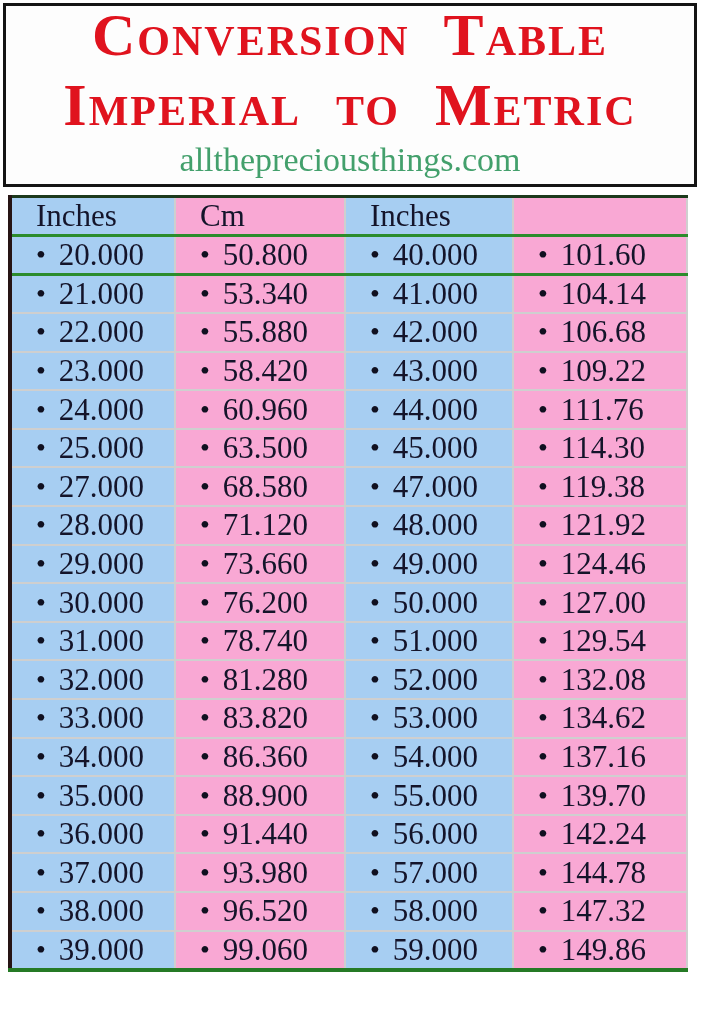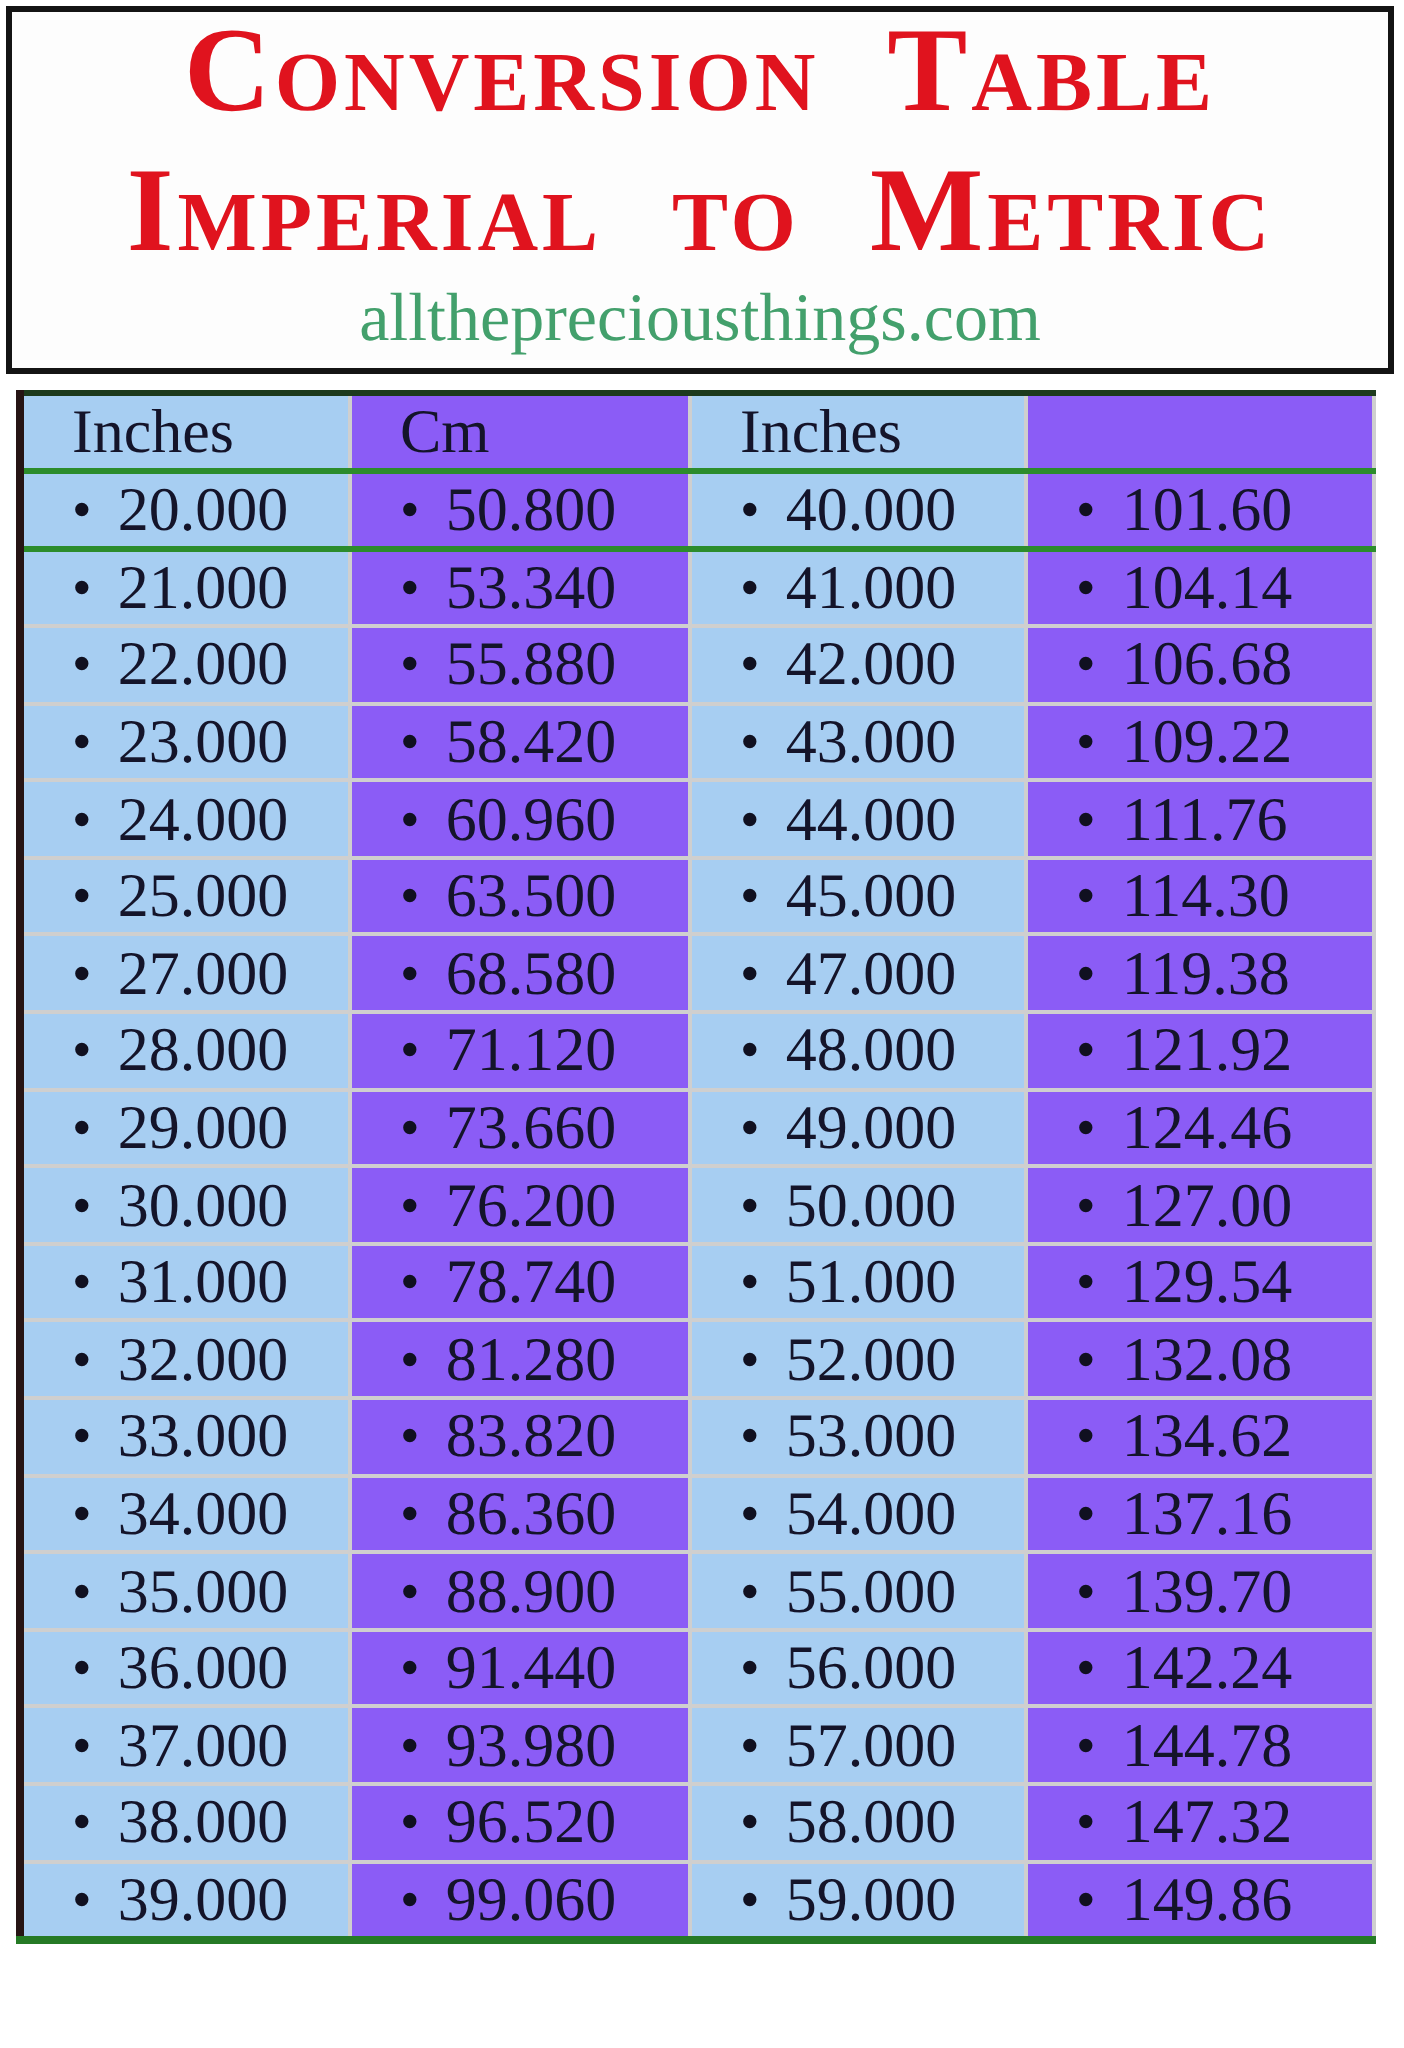--- a/index.html
+++ b/index.html
@@ -62,21 +62,21 @@
     overflow: hidden;
     font-weight: normal;
     vertical-align: middle;
   }
   thead tr { height: 37px; }
   thead th { border-bottom: 3px solid var(--line-green, #2c8c2c); }
   tbody tr { height: 38.6px; margin-top: 16px; }
   tbody tr:first-child td { border-bottom: 3px solid var(--line-green, #2c8c2c); }
   tbody tr:last-child td { border-bottom: none; }
   .blue { background: var(--row-blue, #a7cef2); }
-  .white { background: #8b5cf6; }
+  .white { background: #f9a8d4; }
   .bullet {
     display: inline-block;
     margin-right: 13px;
     font-size: 28px;
     vertical-align: 1px;
     color: #101020;
   }
 </style>
 </head>
 <body>

